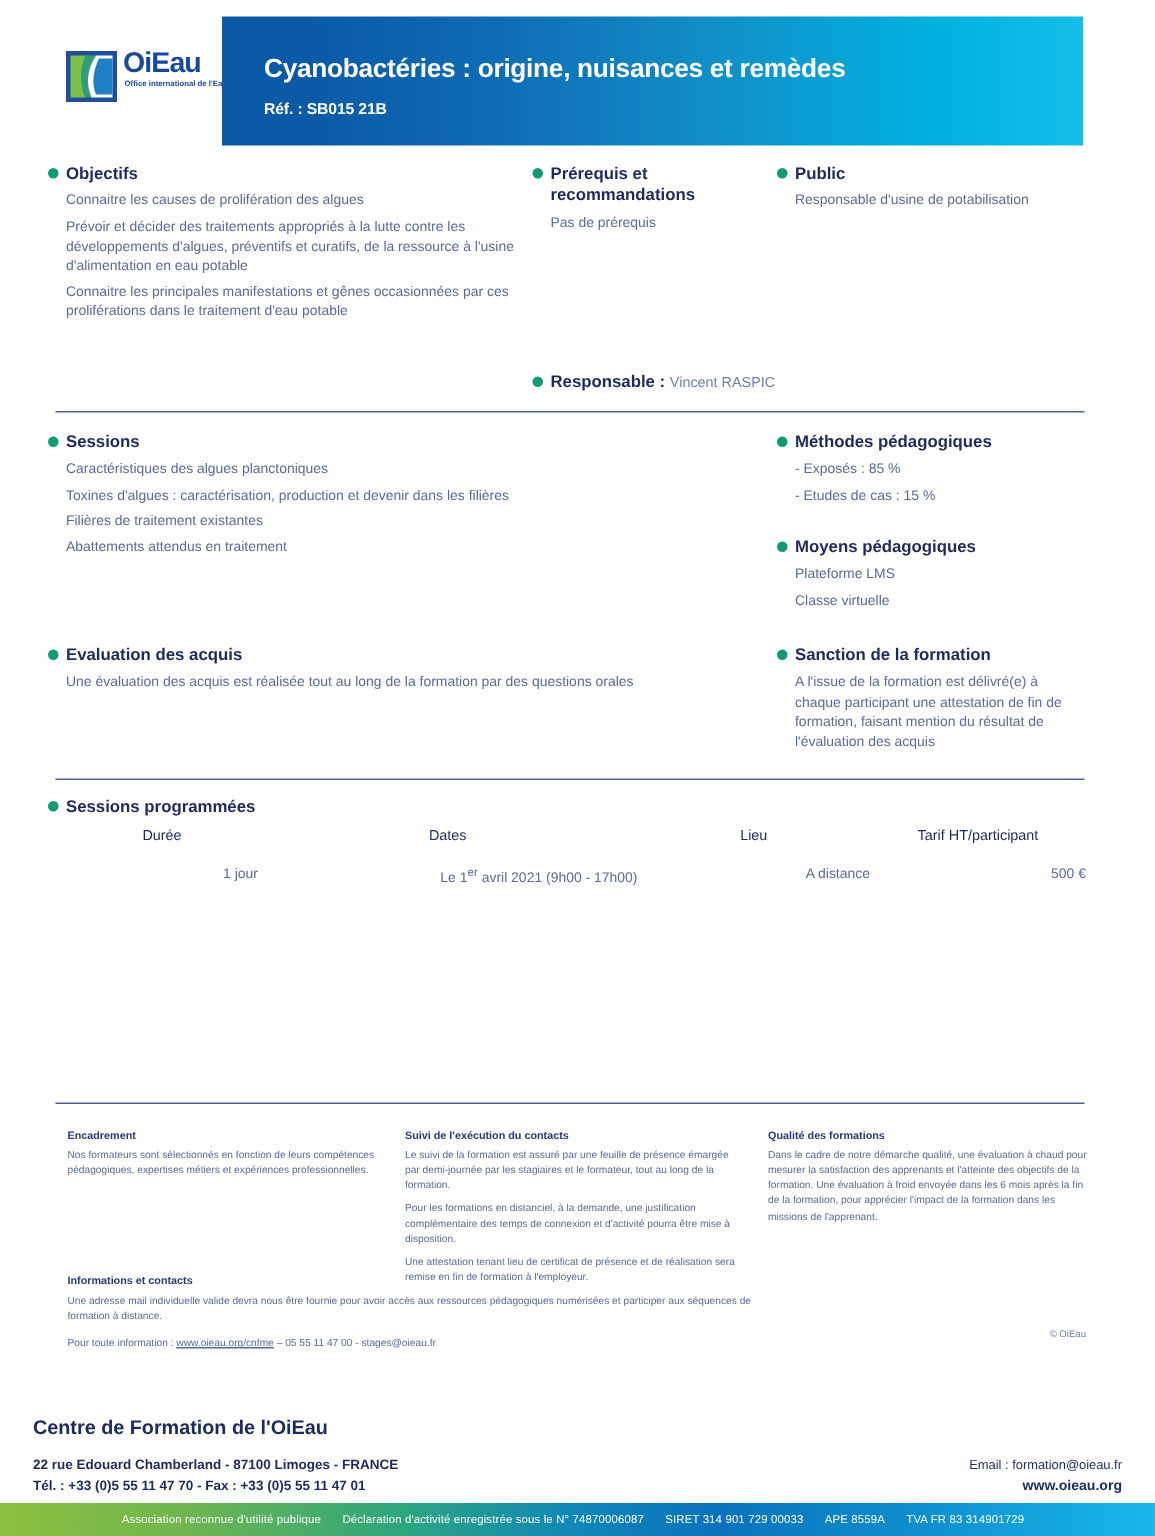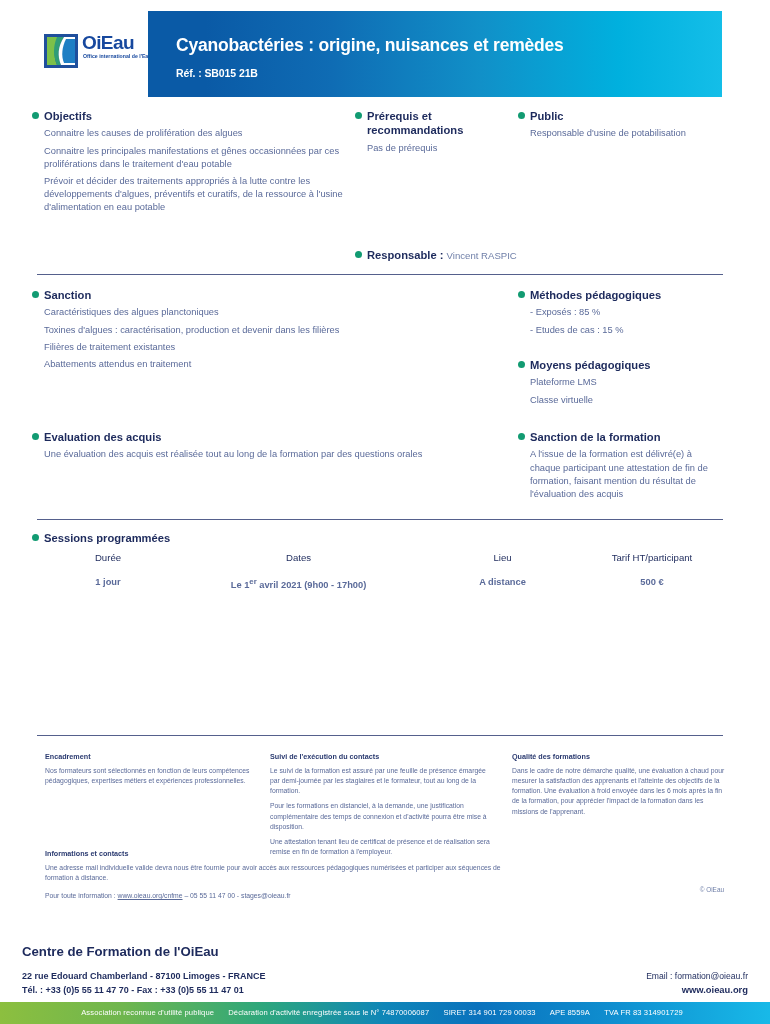--- a/index.html
+++ b/index.html
@@ -144,23 +144,23 @@
   }
   .sessions-table th {
     text-align: center;
     font-size: 9.6px;
     font-weight: normal;
     color: #1d2a5c;
     padding: 0 0 14px 0;
     vertical-align: top;
   }
   .sessions-table td {
-    text-align: center;
+    text-align: right;
     font-size: 9.3px;
-    font-weight: bold;
+    font-weight: normal;
     color: #5a6a99;
     padding: 0;
     vertical-align: top;
   }
   .col-duree { width: 128px; }
   .col-dates { width: 253px; }
   .col-lieu  { width: 155px; }
   .col-tarif { width: 144px; }
 
   
@@ -266,22 +266,22 @@
 
 <div class="header">
   <div class="header-title">Cyanobactéries : origine, nuisances et remèdes</div>
   <div class="header-ref">Réf. : SB015 21B</div>
 </div>
 
 <div class="sec" style="left:32px; top:109px; width:320px;">
   <div class="sec-head">Objectifs</div>
   <div class="sec-body">
     <p>Connaitre les causes de prolifération des algues</p>
+    <p>Prévoir et décider des traitements appropriés à la lutte contre les développements d'algues, préventifs et curatifs, de la ressource à l'usine d'alimentation en eau potable</p>
     <p>Connaitre les principales manifestations et gênes occasionnées par ces proliférations dans le traitement d'eau potable</p>
-    <p>Prévoir et décider des traitements appropriés à la lutte contre les développements d'algues, préventifs et curatifs, de la ressource à l'usine d'alimentation en eau potable</p>
   </div>
 </div>
 
 <div class="sec" style="left:355px; top:109px; width:160px;">
   <div class="sec-head">Prérequis et recommandations</div>
   <div class="sec-body">
     <p>Pas de prérequis</p>
   </div>
 </div>
 
@@ -295,21 +295,21 @@
 <div class="sec" style="left:355px; top:248px; width:330px;">
   <div class="sec-head inline-head">
     <span>Responsable :</span>
     <span class="inline-val">Vincent RASPIC</span>
   </div>
 </div>
 
 <div class="divider" style="top:274px;"></div>
 
 <div class="sec" style="left:32px; top:288px; width:420px;">
-  <div class="sec-head">Sanction</div>
+  <div class="sec-head">Sessions</div>
   <div class="sec-body">
     <p>Caractéristiques des algues planctoniques</p>
     <p>Toxines d'algues : caractérisation, production et devenir dans les filières</p>
     <p>Filières de traitement existantes</p>
     <p>Abattements attendus en traitement</p>
   </div>
 </div>
 
 <div class="sec" style="left:518px; top:288px; width:210px;">
   <div class="sec-head">Méthodes pédagogiques</div>

